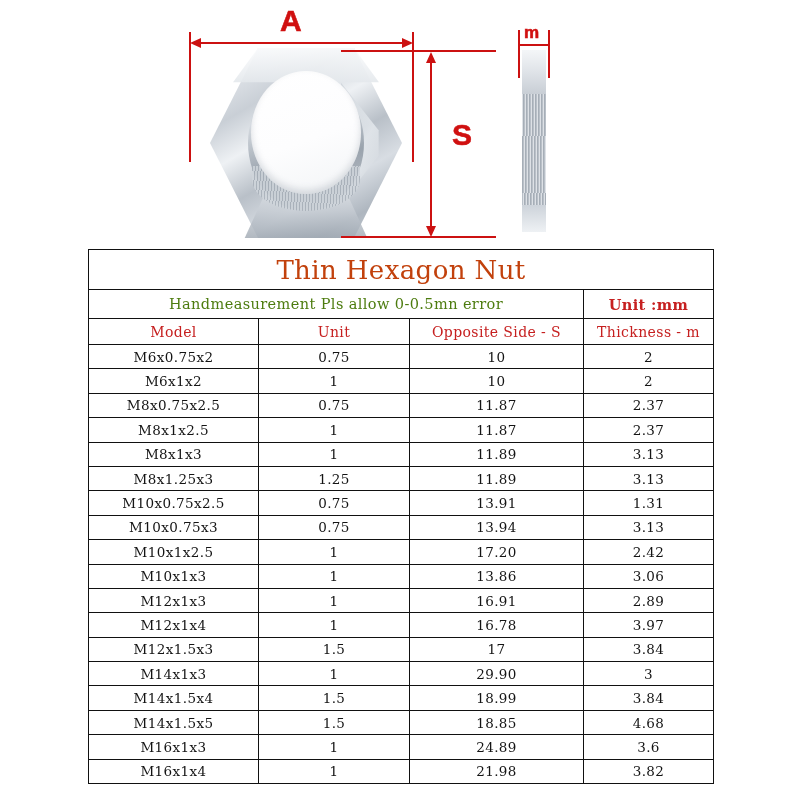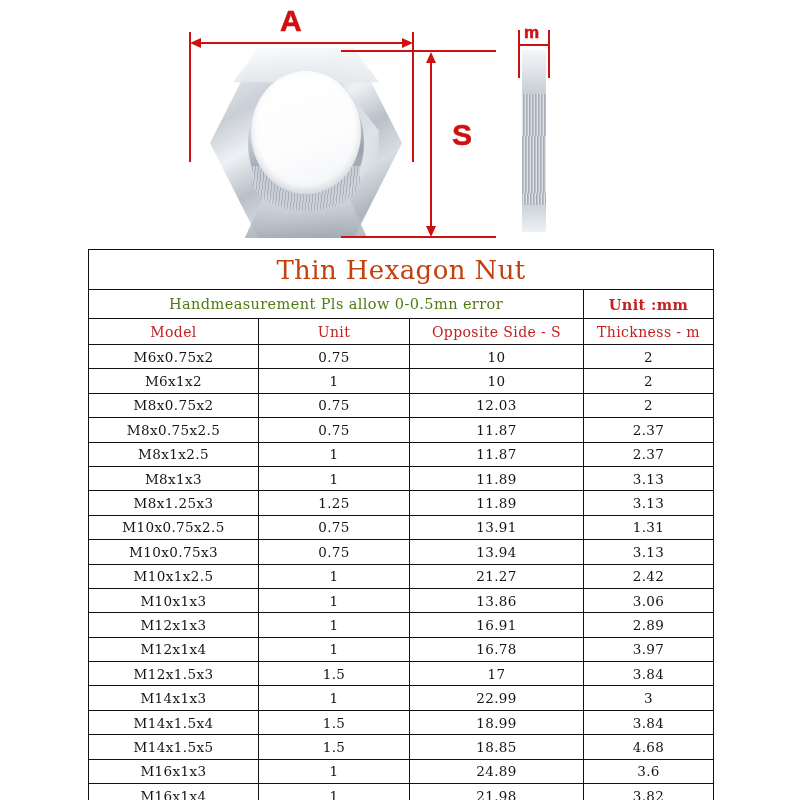--- a/index.html
+++ b/index.html
@@ -297,26 +297,20 @@
           <td class="data-cell">10</td>
           <td class="data-cell">2</td>
         </tr>
         <tr>
           <td class="data-cell">M6x1x2</td>
           <td class="data-cell">1</td>
           <td class="data-cell">10</td>
           <td class="data-cell">2</td>
         </tr>
         <tr>
-          <td class="data-cell">M8x0.75x2</td>
-          <td class="data-cell">0.75</td>
-          <td class="data-cell">12.03</td>
-          <td class="data-cell">2</td>
-        </tr>
-        <tr>
           <td class="data-cell">M8x0.75x2.5</td>
           <td class="data-cell">0.75</td>
           <td class="data-cell">11.87</td>
           <td class="data-cell">2.37</td>
         </tr>
         <tr>
           <td class="data-cell">M8x1x2.5</td>
           <td class="data-cell">1</td>
           <td class="data-cell">11.87</td>
           <td class="data-cell">2.37</td>
@@ -341,21 +335,21 @@
         </tr>
         <tr>
           <td class="data-cell">M10x0.75x3</td>
           <td class="data-cell">0.75</td>
           <td class="data-cell">13.94</td>
           <td class="data-cell">3.13</td>
         </tr>
         <tr>
           <td class="data-cell">M10x1x2.5</td>
           <td class="data-cell">1</td>
-          <td class="data-cell">21.27</td>
+          <td class="data-cell">17.20</td>
           <td class="data-cell">2.42</td>
         </tr>
         <tr>
           <td class="data-cell">M10x1x3</td>
           <td class="data-cell">1</td>
           <td class="data-cell">13.86</td>
           <td class="data-cell">3.06</td>
         </tr>
         <tr>
           <td class="data-cell">M12x1x3</td>
@@ -371,21 +365,21 @@
         </tr>
         <tr>
           <td class="data-cell">M12x1.5x3</td>
           <td class="data-cell">1.5</td>
           <td class="data-cell">17</td>
           <td class="data-cell">3.84</td>
         </tr>
         <tr>
           <td class="data-cell">M14x1x3</td>
           <td class="data-cell">1</td>
-          <td class="data-cell">22.99</td>
+          <td class="data-cell">29.90</td>
           <td class="data-cell">3</td>
         </tr>
         <tr>
           <td class="data-cell">M14x1.5x4</td>
           <td class="data-cell">1.5</td>
           <td class="data-cell">18.99</td>
           <td class="data-cell">3.84</td>
         </tr>
         <tr>
           <td class="data-cell">M14x1.5x5</td>

